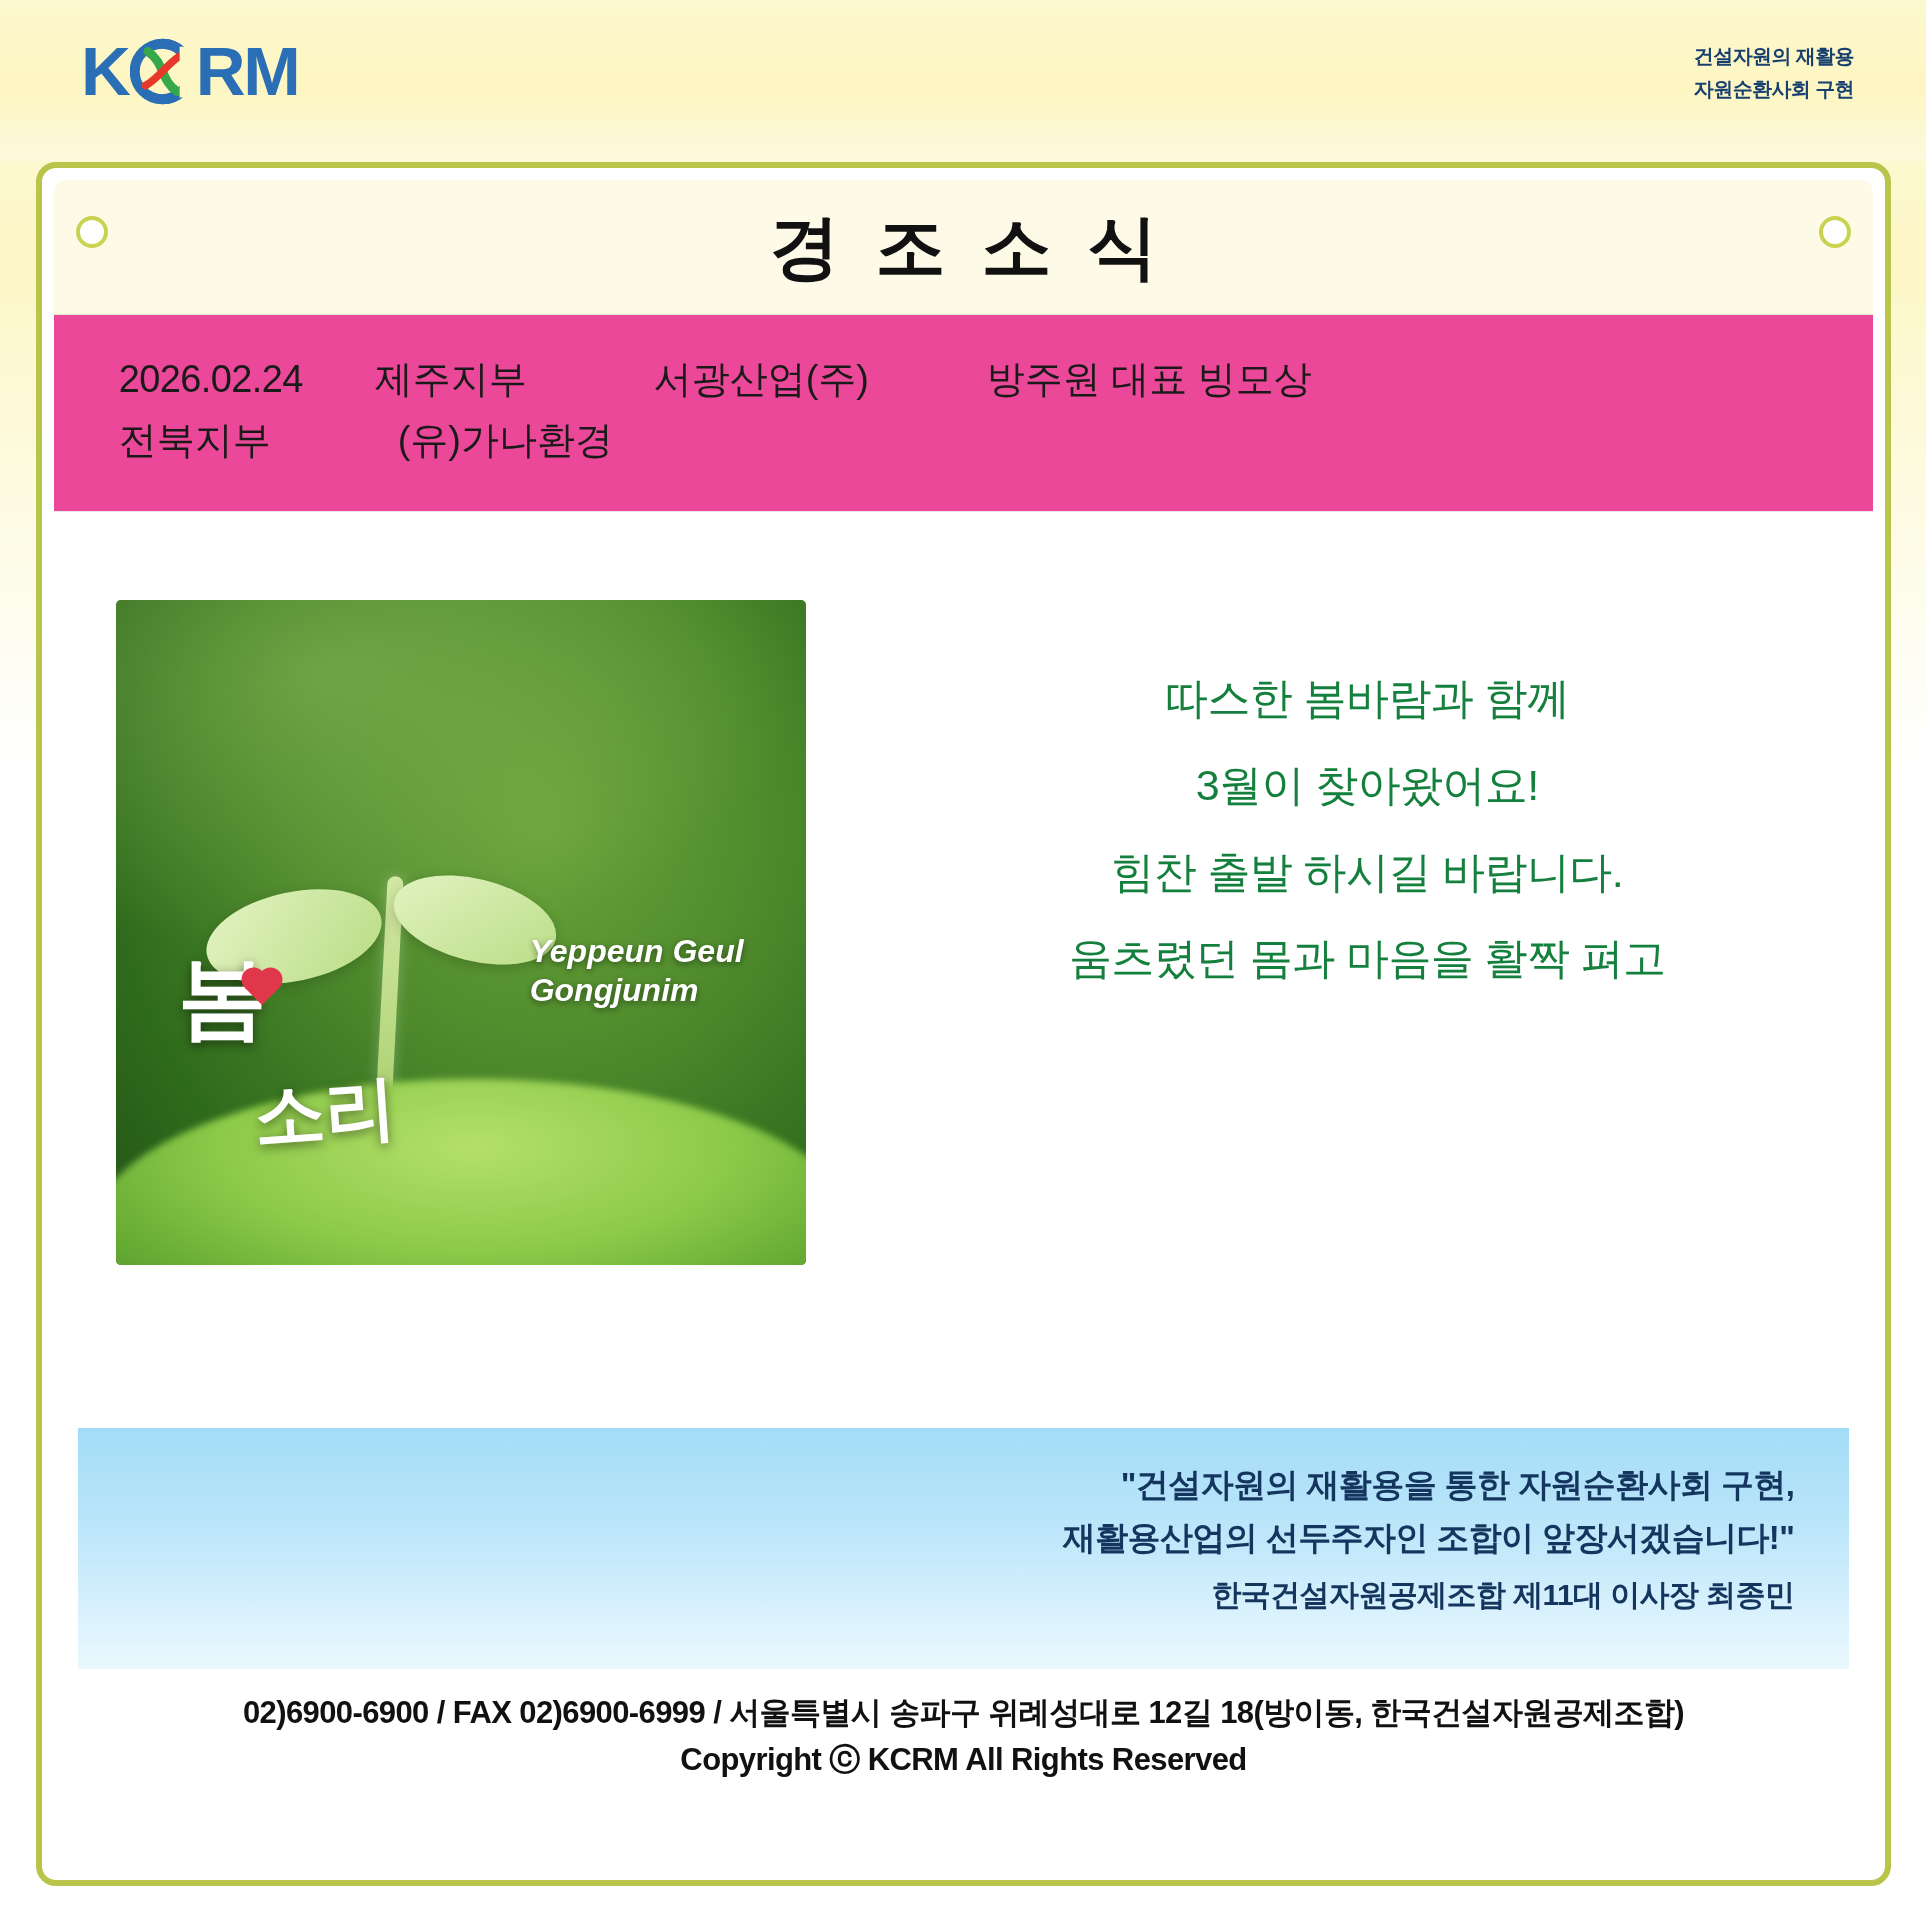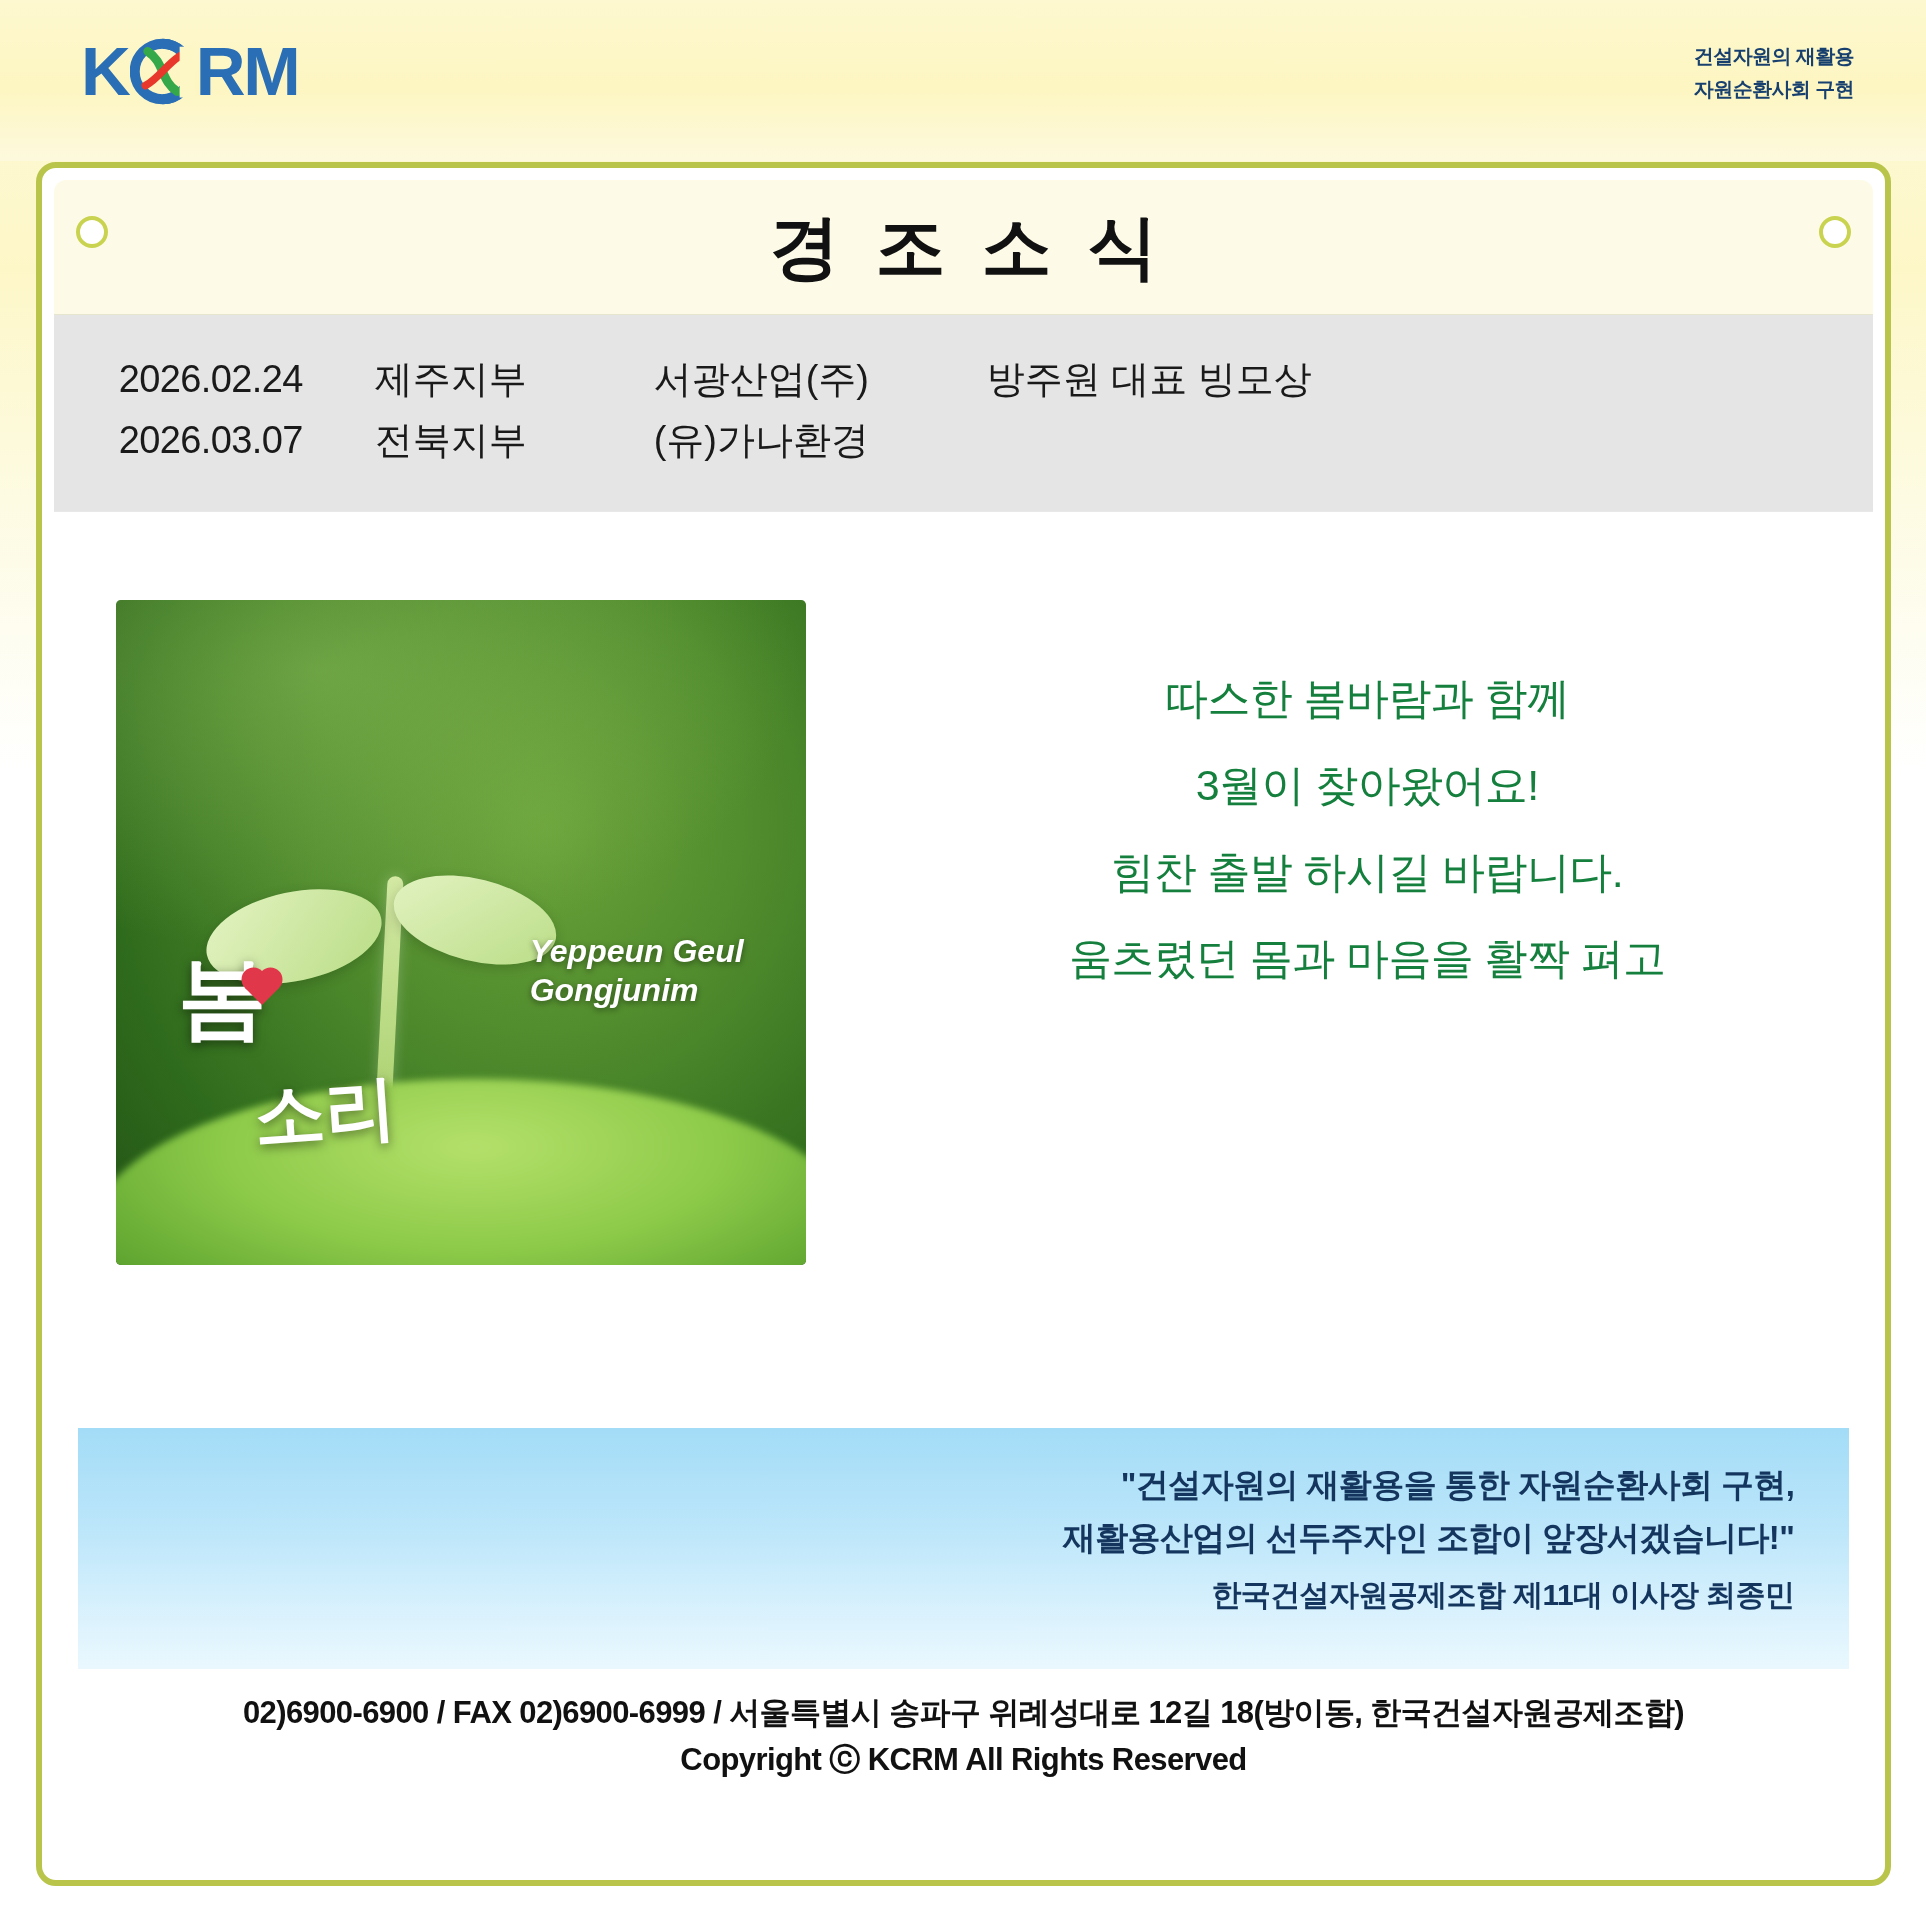--- a/index.html
+++ b/index.html
@@ -119,21 +119,21 @@
     color: #111111;
     letter-spacing: 8.3px;
     line-height: 134px;
     padding-left: 8.3px;
   }
 
   
   .notice {
     padding: 34px 0 39px 0;
     border-bottom: 1.8px solid #e8e8e8;
-    background: #e5e5e5;
+    background: #ec4899;
   }
   .notice-row {
     display: flex;
     align-items: baseline;
     font-size: 38px;
     color: #1a1a1a;
     line-height: 1.62;
     padding-left: 65px;
   }
   .n-date  { width: 256px; flex: none; letter-spacing: -0.6px;}
@@ -339,21 +339,20 @@
       </div>
 
       <div class="notice">
         <div class="notice-row">
           <span class="n-date">2026.02.24</span>
           <span class="n-branch">제주지부</span>
           <span class="n-company">서광산업(주)</span>
           <span class="n-desc">방주원 대표 빙모상</span>
         </div>
         <div class="notice-row">
-          <span class="n-date">2026.03.07</span>
           <span class="n-branch">전북지부</span>
           <span class="n-company">(유)가나환경</span>
         </div>
       </div>
 
       <div class="body-area">
 
         <div class="photo">
           <div class="blurtop"></div>
           <div class="stem"></div>

